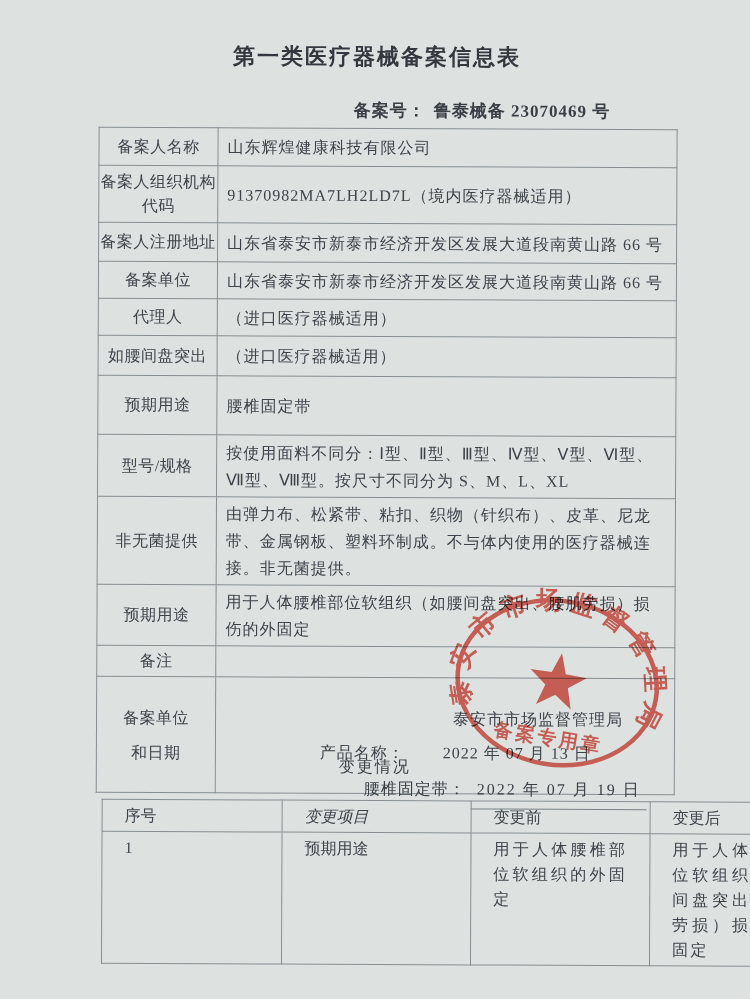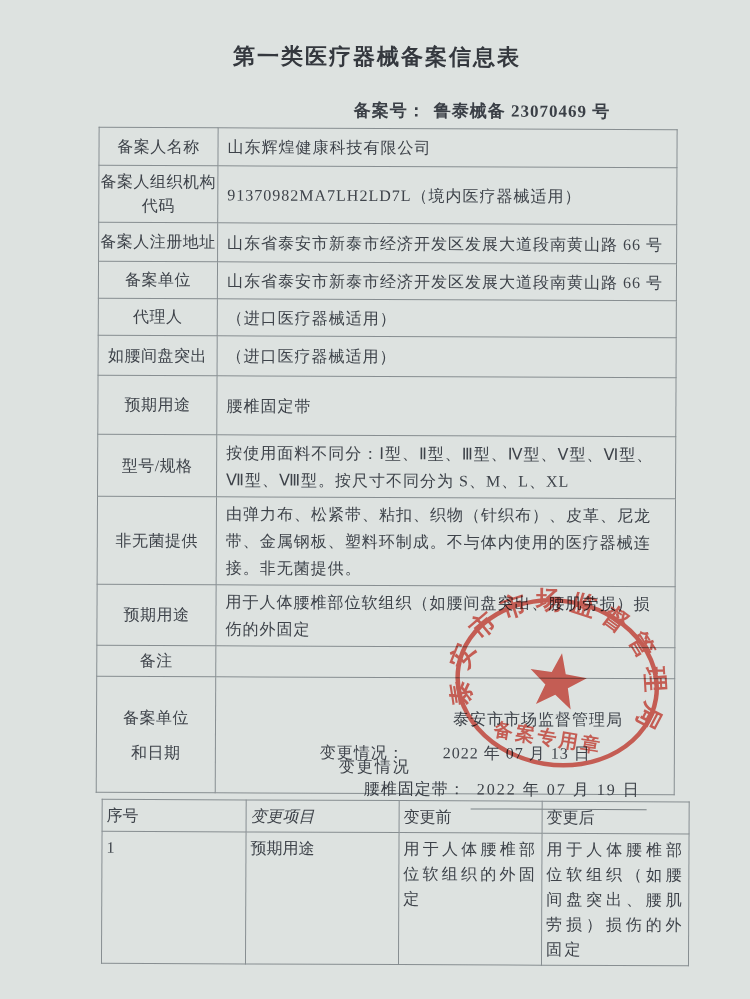--- a/index.html
+++ b/index.html
@@ -45,21 +45,21 @@
   .section-title{
     position:absolute;top:757px;left:97px;width:558px;text-align:center;
     font-size:16px;letter-spacing:2px;color:#3a3f46;
   }
   .change-date{
     position:absolute;top:779px;left:97px;width:551px;text-align:right;
     font-size:16px;letter-spacing:1px;color:#3a3f46;
   }
   .change-date .dval{display:inline-block;border-bottom:1.5px solid #7b8285;padding:0 6px 8px 6px;letter-spacing:2px;}
   .change-table{position:absolute;left:103px;top:800px;width:551px;}
-  .change-table td{vertical-align:top;padding:3px 4px;line-height:25px;}
+  .change-table td{vertical-align:top;padding:3px 22px;line-height:25px;}
   .change-table tr.hdr{height:30px;}
   .change-table tr.data{height:75px;}
   .col-no{width:135px;} .col-item{width:144px;font-style:italic;} .col-before{width:134px;} .col-after{width:138px;border-radius:13px;}
   .cell-before,.cell-after{letter-spacing:2.5px;text-align:justify;}
   .stamp-wrap{
     position:absolute;left:447px;top:589px;width:222px;height:186px;
     transform:rotate(9deg);opacity:0.85;mix-blend-mode:multiply;
     pointer-events:none;
   }
 </style>
@@ -121,21 +121,21 @@
       <td class="value"></td>
     </tr>
     <tr class="r12">
       <td class="label filing-label">
         <div>备案单位</div>
         <div>和日期</div>
       </td>
       <td class="value">
         <div class="filing-cell">
           <span class="filing-unit">泰安市市场监督管理局</span>
-          <span class="filing-date"><span>变更情况：</span><span class="gap"></span><span>2022 年 07 月 13 日</span></span>
+          <span class="filing-date"><span>产品名称：</span><span class="gap"></span><span>2022 年 07 月 13 日</span></span>
         </div>
       </td>
     </tr>
   </tbody>
     </table>
 
   <div class="section-title">变更情况</div>
 
   <div class="change-date">
     <span>腰椎固定带：</span>

